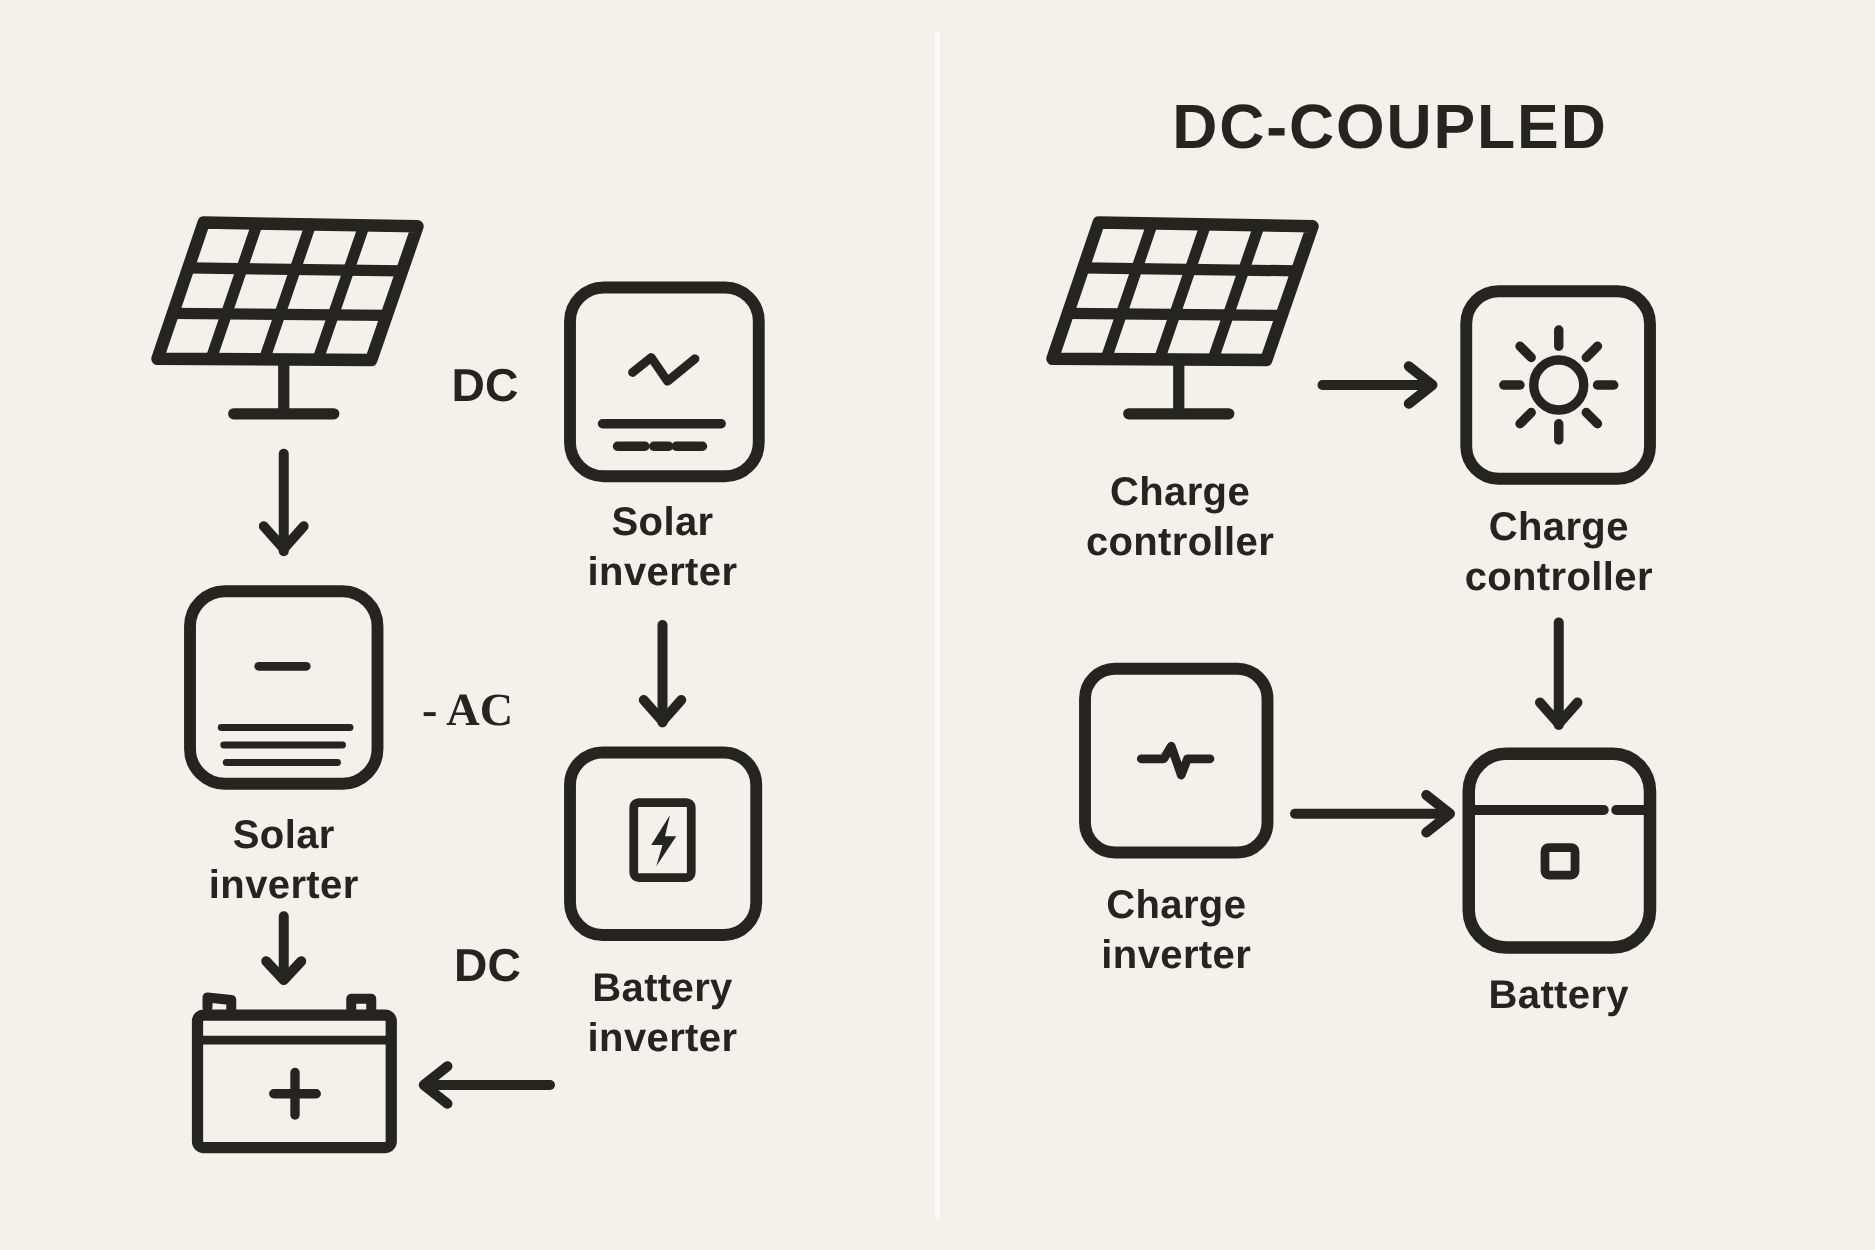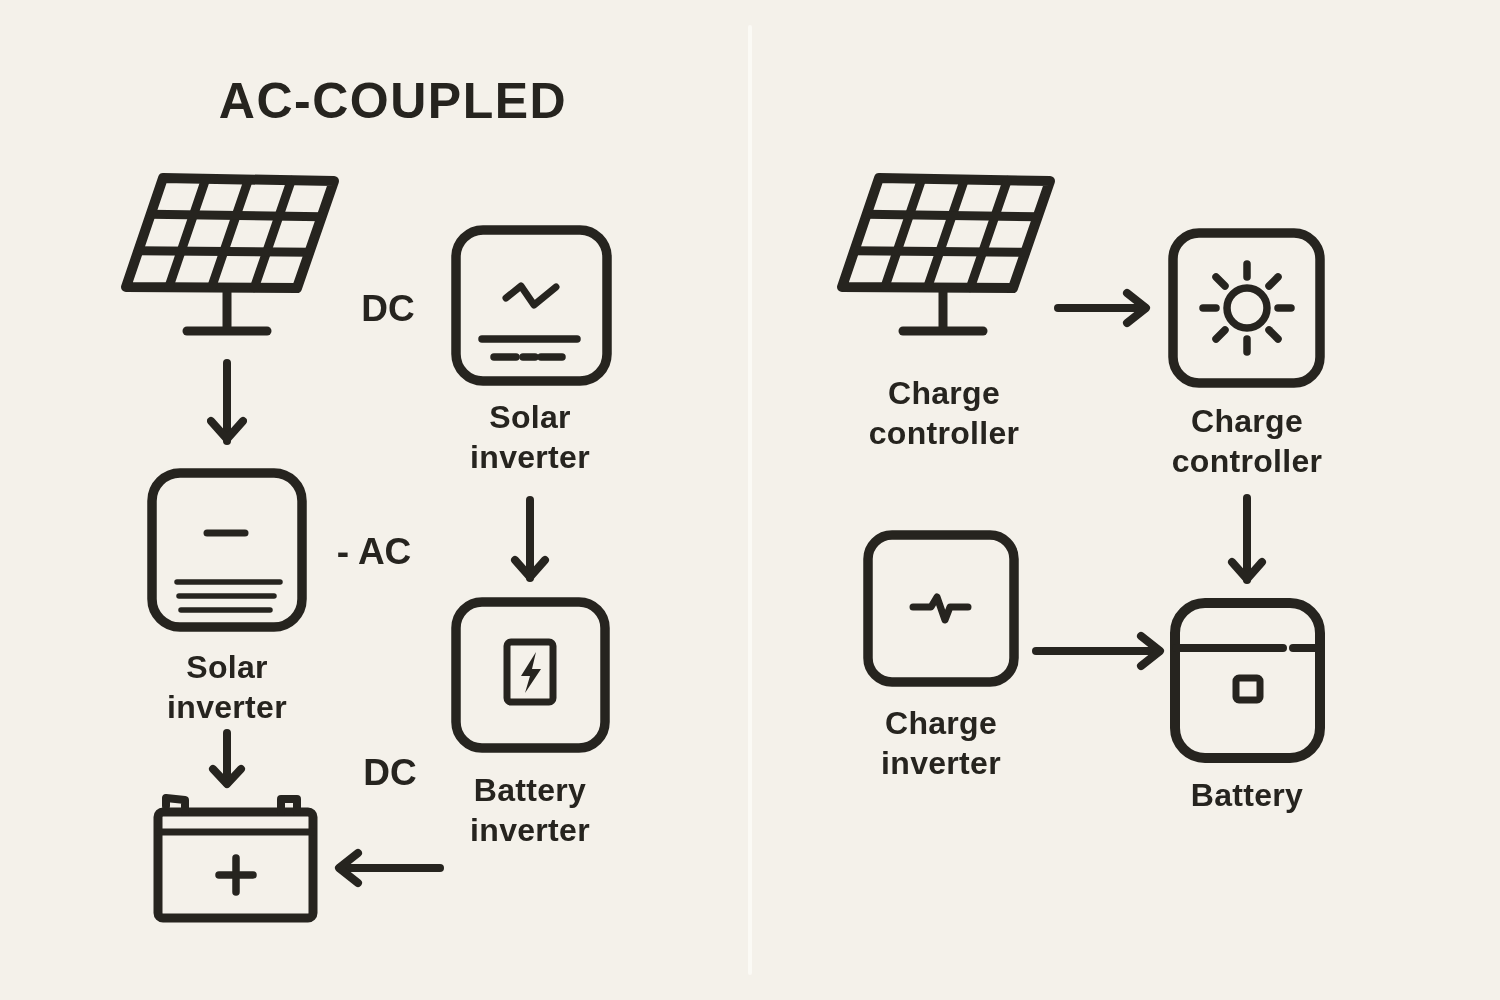--- a/index.html
+++ b/index.html
@@ -56,21 +56,20 @@
   svg *{vector-effect:none;}
   .stroke{fill:none;stroke:currentColor;stroke-linecap:round;stroke-linejoin:round;}
 </style>
 </head>
 <body>
 
 <div class="canvas">
 
   <div class="divider"></div>
 
-  <div class="title" style="left:43px;top:72px;">AC-COUPLED</div>
 
   <span class="abs" style="left:116px;top:170px;">
     <svg width="230" height="170" viewBox="0 0 230 170">
       <g class="stroke" stroke-width="9">
         <polygon points="47,8 218,11 181,118 10,117" stroke-width="10"></polygon>
         <line x1="89.8" y1="8.8" x2="52.8" y2="117.3"></line>
         <line x1="132.5" y1="9.5" x2="95.5" y2="117.5"></line>
         <line x1="175.3" y1="10.3" x2="138.3" y2="117.8"></line>
         <line x1="34.7" y1="44.3" x2="205.7" y2="46.7"></line>
         <line x1="22.3" y1="80.7" x2="193.3" y2="82.3"></line>
@@ -120,21 +119,21 @@
         <line x1="61" y1="66" x2="99" y2="66"></line>
       </g>
       <g class="stroke" stroke-width="5.5">
         <line x1="31" y1="115" x2="134" y2="115"></line>
         <line x1="33" y1="129" x2="128" y2="129"></line>
         <line x1="35" y1="143" x2="124" y2="143"></line>
       </g>
     </svg>
   </span>
 
-  <div class="edge-label" style="left:324px;top:531px;">- AC</div>
+  <div class="edge-label" style="left:324px;top:547px;font-family:Liberation Serif, serif;">- AC</div>
 
   <div class="node-label" style="left:77px;top:647px;">Solar
 inverter</div>
 
   <span class="abs" style="left:207px;top:727px;">
     <svg width="40" height="66" viewBox="0 0 40 66">
       <g class="stroke" stroke-width="8">
         <line x1="20" y1="6" x2="20" y2="56"></line>
         <polyline points="6,42 20,57 34,42"></polyline>
       </g>
@@ -188,20 +187,21 @@
       <g class="stroke" stroke-width="7">
         <rect x="57" y="46" width="46" height="60" rx="4"></rect>
       </g>
       <path d="M86,56 L71,80 L80,80 L75,97 L91,73 L82,73 Z" fill="currentColor"></path>
     </svg>
   </span>
 
   <div class="node-label" style="left:380px;top:770px;">Battery
 inverter</div>
 
+  <div class="title" style="left:762px;top:72px;">DC-COUPLED</div>
 
   <span class="abs" style="left:832px;top:170px;">
     <svg width="230" height="170" viewBox="0 0 230 170">
       <g class="stroke" stroke-width="9">
         <polygon points="47,8 218,11 181,118 10,117" stroke-width="10"></polygon>
         <line x1="89.8" y1="8.8" x2="52.8" y2="117.3"></line>
         <line x1="132.5" y1="9.5" x2="95.5" y2="117.5"></line>
         <line x1="175.3" y1="10.3" x2="138.3" y2="117.8"></line>
         <line x1="34.7" y1="44.3" x2="205.7" y2="46.7"></line>
         <line x1="22.3" y1="80.7" x2="193.3" y2="82.3"></line>

